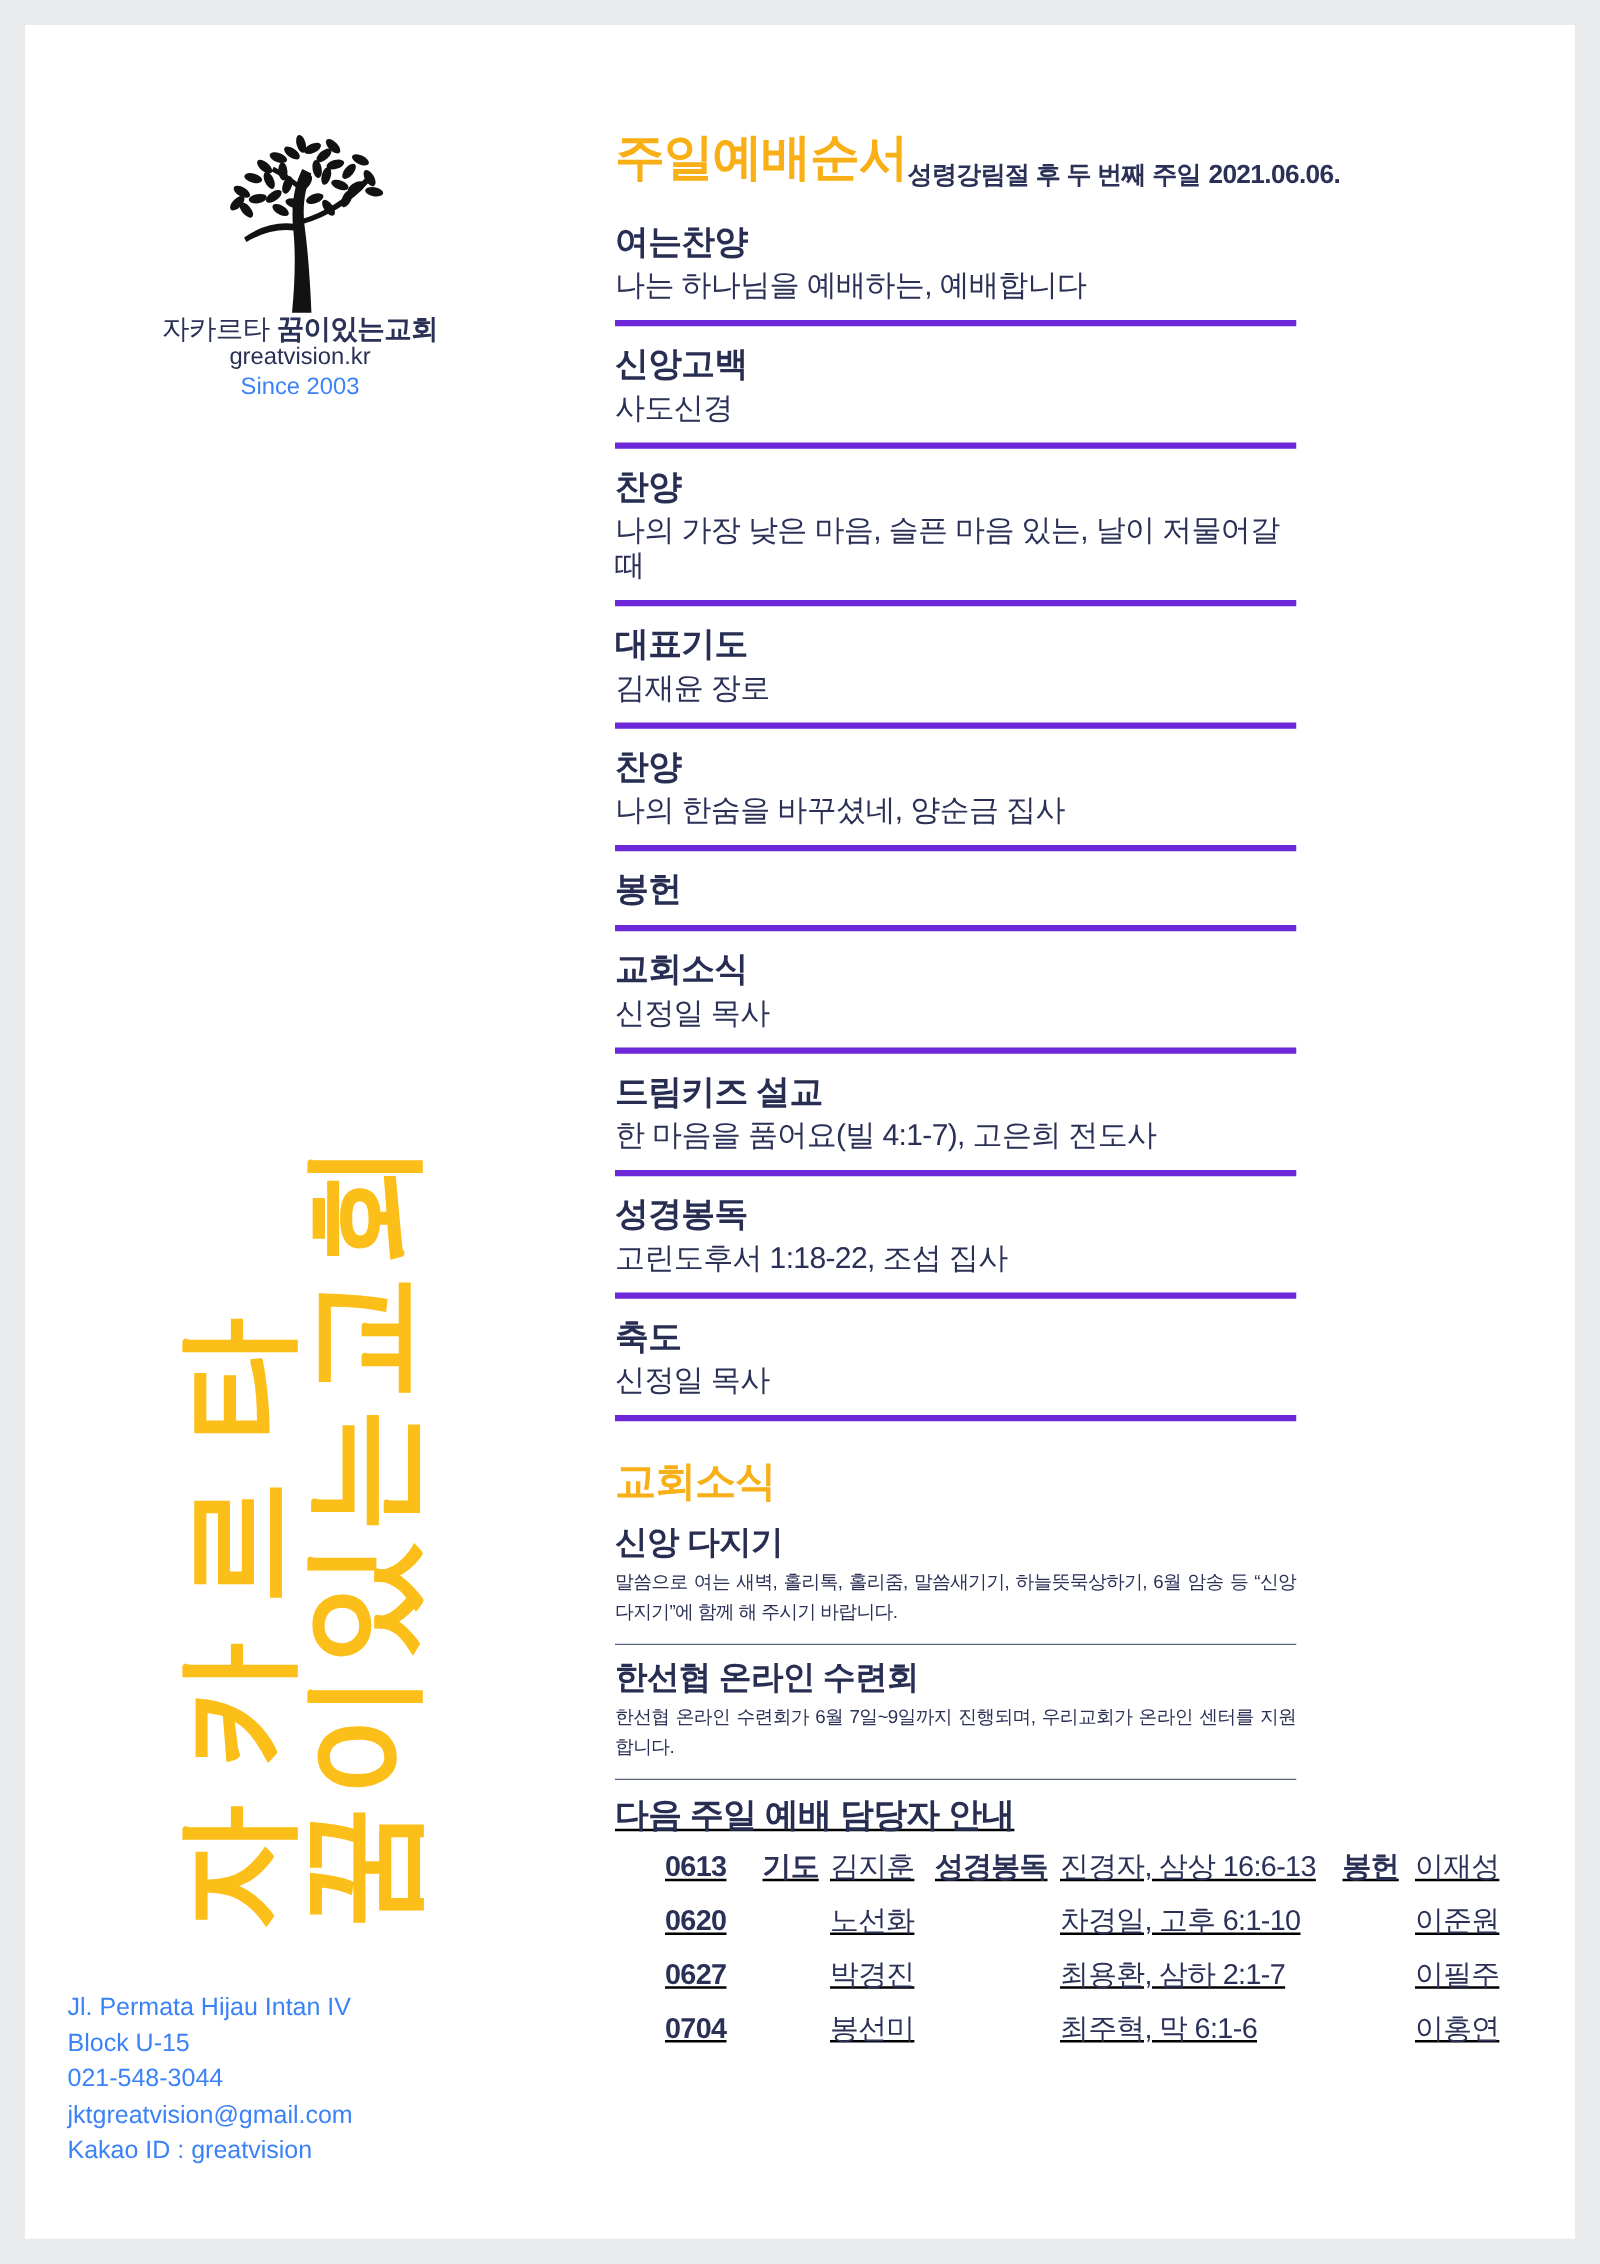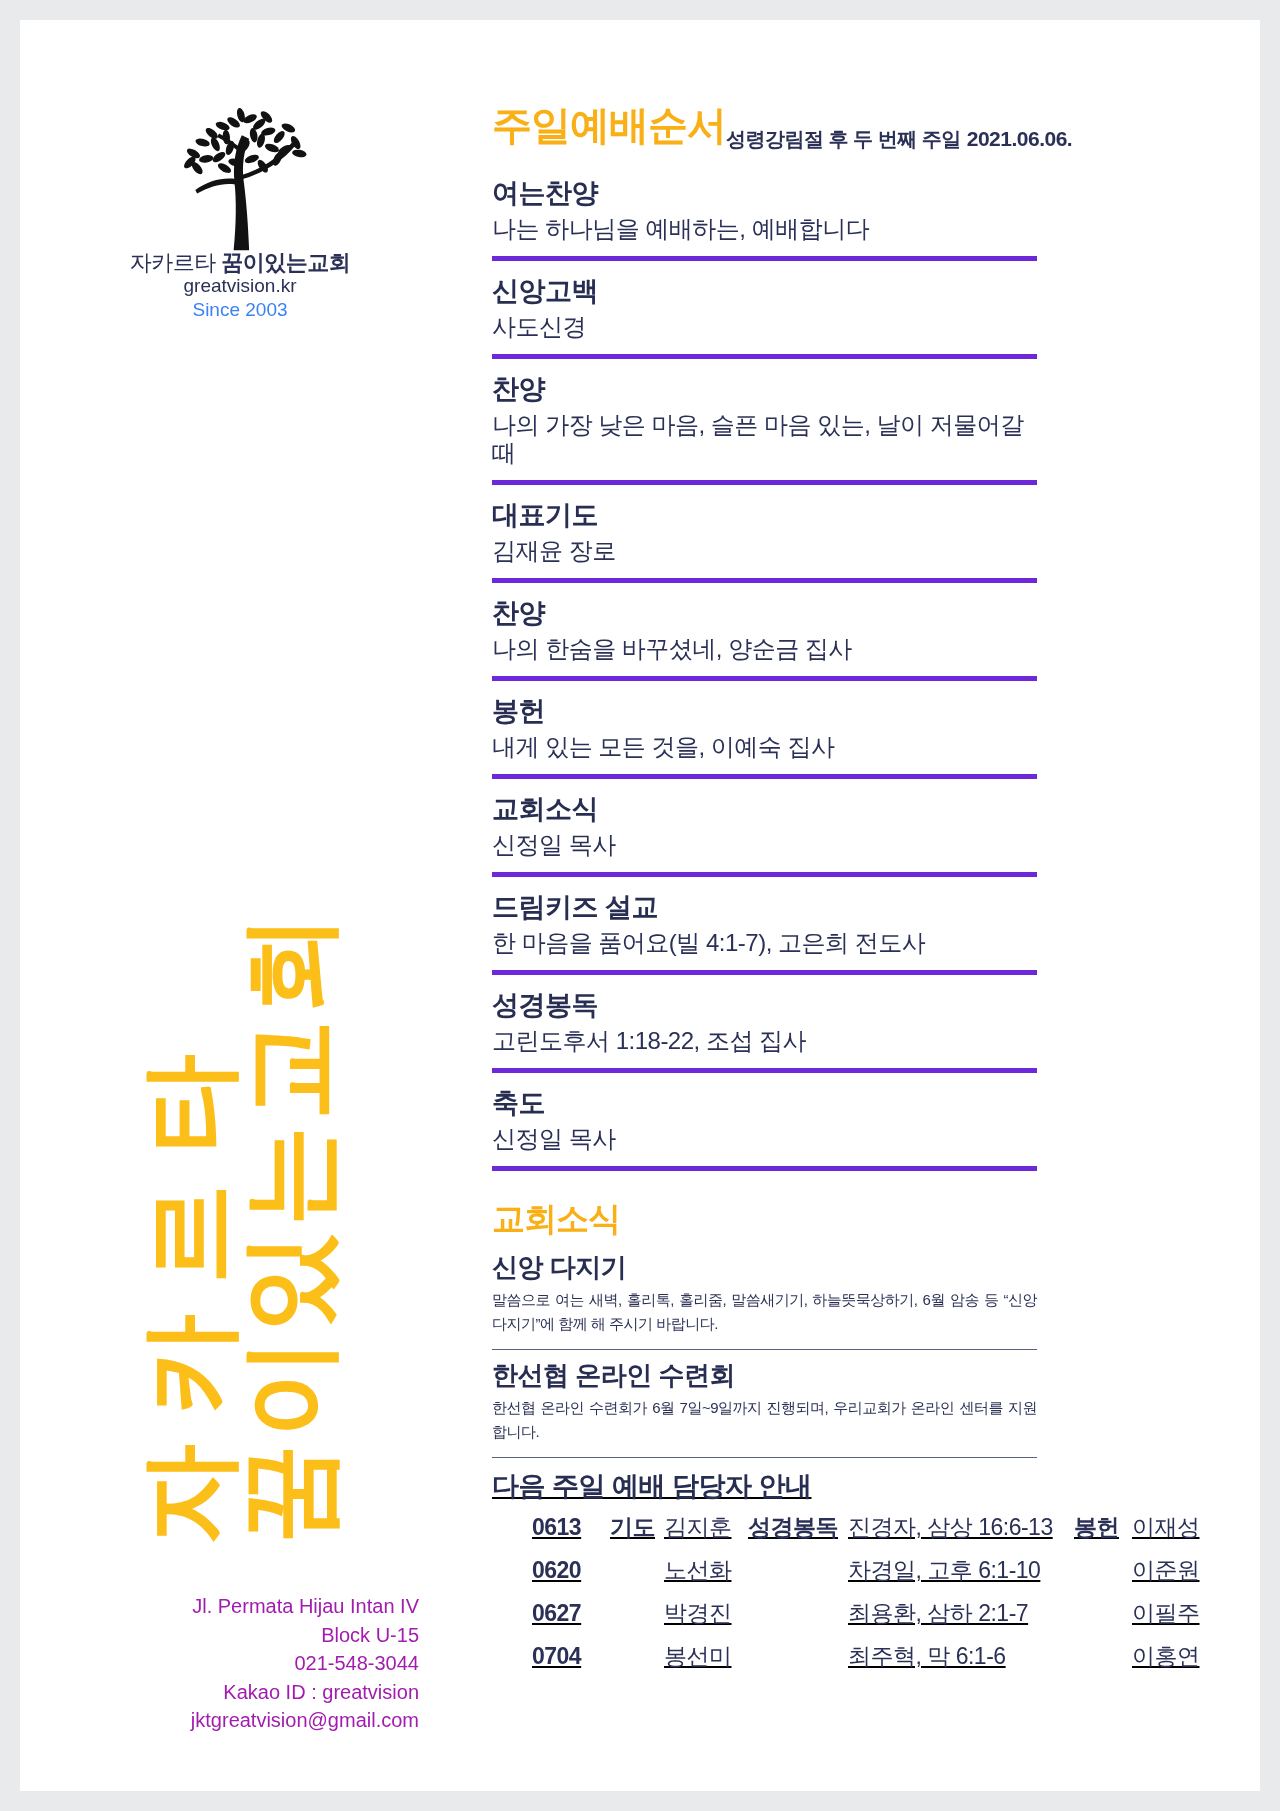--- a/index.html
+++ b/index.html
@@ -29,22 +29,22 @@
     transform-origin:top left;
     font-weight:800;
     color:#fcbe18;
     white-space:nowrap;
     line-height:1;
   }
   .vtext-1{left:118px;top:1524px;font-size:100px;letter-spacing:0.30em;}
   .vtext-2{left:218px;top:1524px;font-size:100px;letter-spacing:0.06em;}
 
   .contact{
-    position:absolute;left:59px;top:1572px;width:340px;text-align:right;
-    font-size:20px;line-height:28.5px;color:#a21caf;
+    position:absolute;left:34px;top:1572px;width:340px;text-align:left;
+    font-size:20px;line-height:28.5px;color:#3b82f6;
   }
 
   
   .main{position:absolute;left:472px;top:78px;width:680px;}
   .header-row{display:flex;align-items:flex-end;}
   .main-title{font-size:40px;font-weight:800;color:#f9af16;letter-spacing:-1px;}
   .sub{font-size:20px;color:#2b3156;font-weight:600;letter-spacing:-0.5px;}
   .sub .date{font-size:21px;font-weight:800;margin-left:6px;}
 
   .wo-list{margin-top:18px;width:545px;}
@@ -122,22 +122,22 @@
     <div class="site">greatvision.kr</div>
     <div class="since">Since 2003</div>
 
     <div class="vtext vtext-1">자카르타</div>
     <div class="vtext vtext-2">꿈이있는교회</div>
 
     <div class="contact">
       <div>Jl. Permata Hijau Intan IV</div>
       <div>Block U-15</div>
       <div>021-548-3044</div>
+      <div>jktgreatvision@gmail.com</div>
       <div>Kakao ID : greatvision</div>
-      <div>jktgreatvision@gmail.com</div>
     </div>
 
     <div class="main">
 
       <div class="header-row">
         <span class="main-title">주일예배순서</span>
         <span class="sub"><span>성령강림절 후 두 번째 주일</span><span class="date">2021.06.06.</span></span>
       </div>
 
       <div class="wo-list">
@@ -156,21 +156,20 @@
         <div class="wo-item">
           <div class="wo-title">대표기도</div>
           <div class="wo-detail">김재윤 장로</div>
         </div>
         <div class="wo-item">
           <div class="wo-title">찬양</div>
           <div class="wo-detail">나의 한숨을 바꾸셨네, 양순금 집사</div>
         </div>
         <div class="wo-item">
           <div class="wo-title">봉헌</div>
-          <div class="wo-detail">내게 있는 모든 것을, 이예숙 집사</div>
         </div>
         <div class="wo-item">
           <div class="wo-title">교회소식</div>
           <div class="wo-detail">신정일 목사</div>
         </div>
         <div class="wo-item">
           <div class="wo-title">드림키즈 설교</div>
           <div class="wo-detail">한 마음을 품어요(빌 4:1-7), 고은희 전도사</div>
         </div>
         <div class="wo-item">

